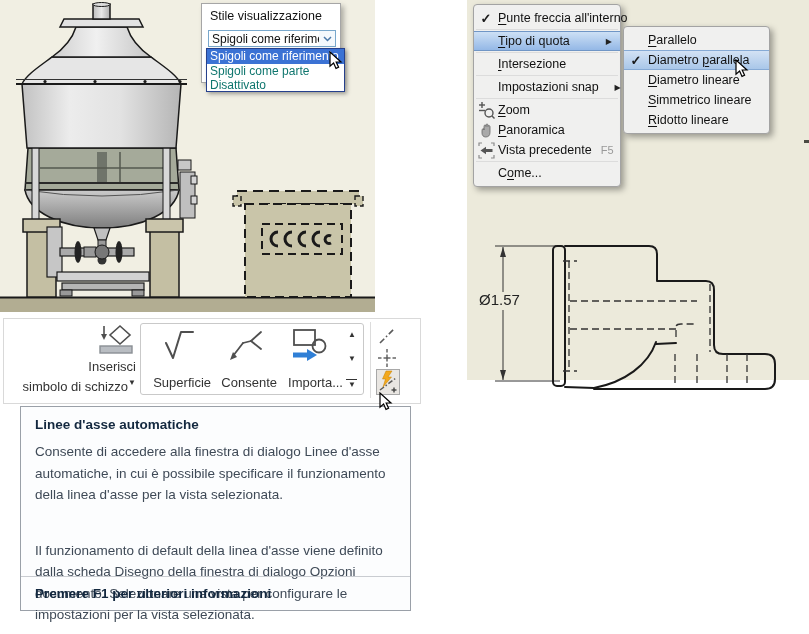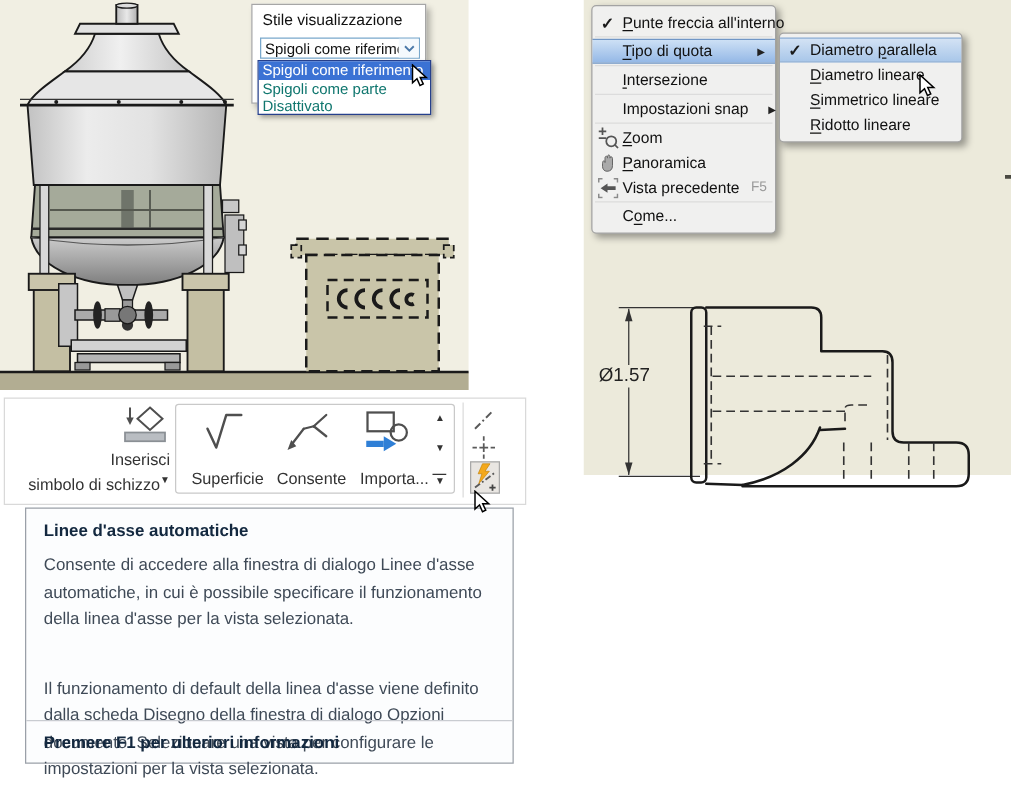--- a/index.html
+++ b/index.html
@@ -298,20 +298,24 @@
     </div>
     <div class="menu-sep"></div>
     <div class="menu-row">
       <span class="mi-icon"></span>
       <span class="mi-label"><span>C</span><span class="acc">o</span><span>me...</span></span>
       <span class="mi-right"></span>
     </div>
   </div>
 
   <div class="menu sm">
+    <div class="menu-row">
+      <span class="mi-icon"></span>
+      <span class="mi-label"><span></span><span class="acc">P</span><span>arallelo</span></span>
+    </div>
     <div class="menu-row hl">
       <span class="mi-icon mi-check">✓</span>
       <span class="mi-label"><span>Diametro </span><span class="acc">p</span><span>arallela</span></span>
     </div>
     <div class="menu-row">
       <span class="mi-icon"></span>
       <span class="mi-label"><span></span><span class="acc">D</span><span>iametro lineare</span></span>
     </div>
     <div class="menu-row">
       <span class="mi-icon"></span>

